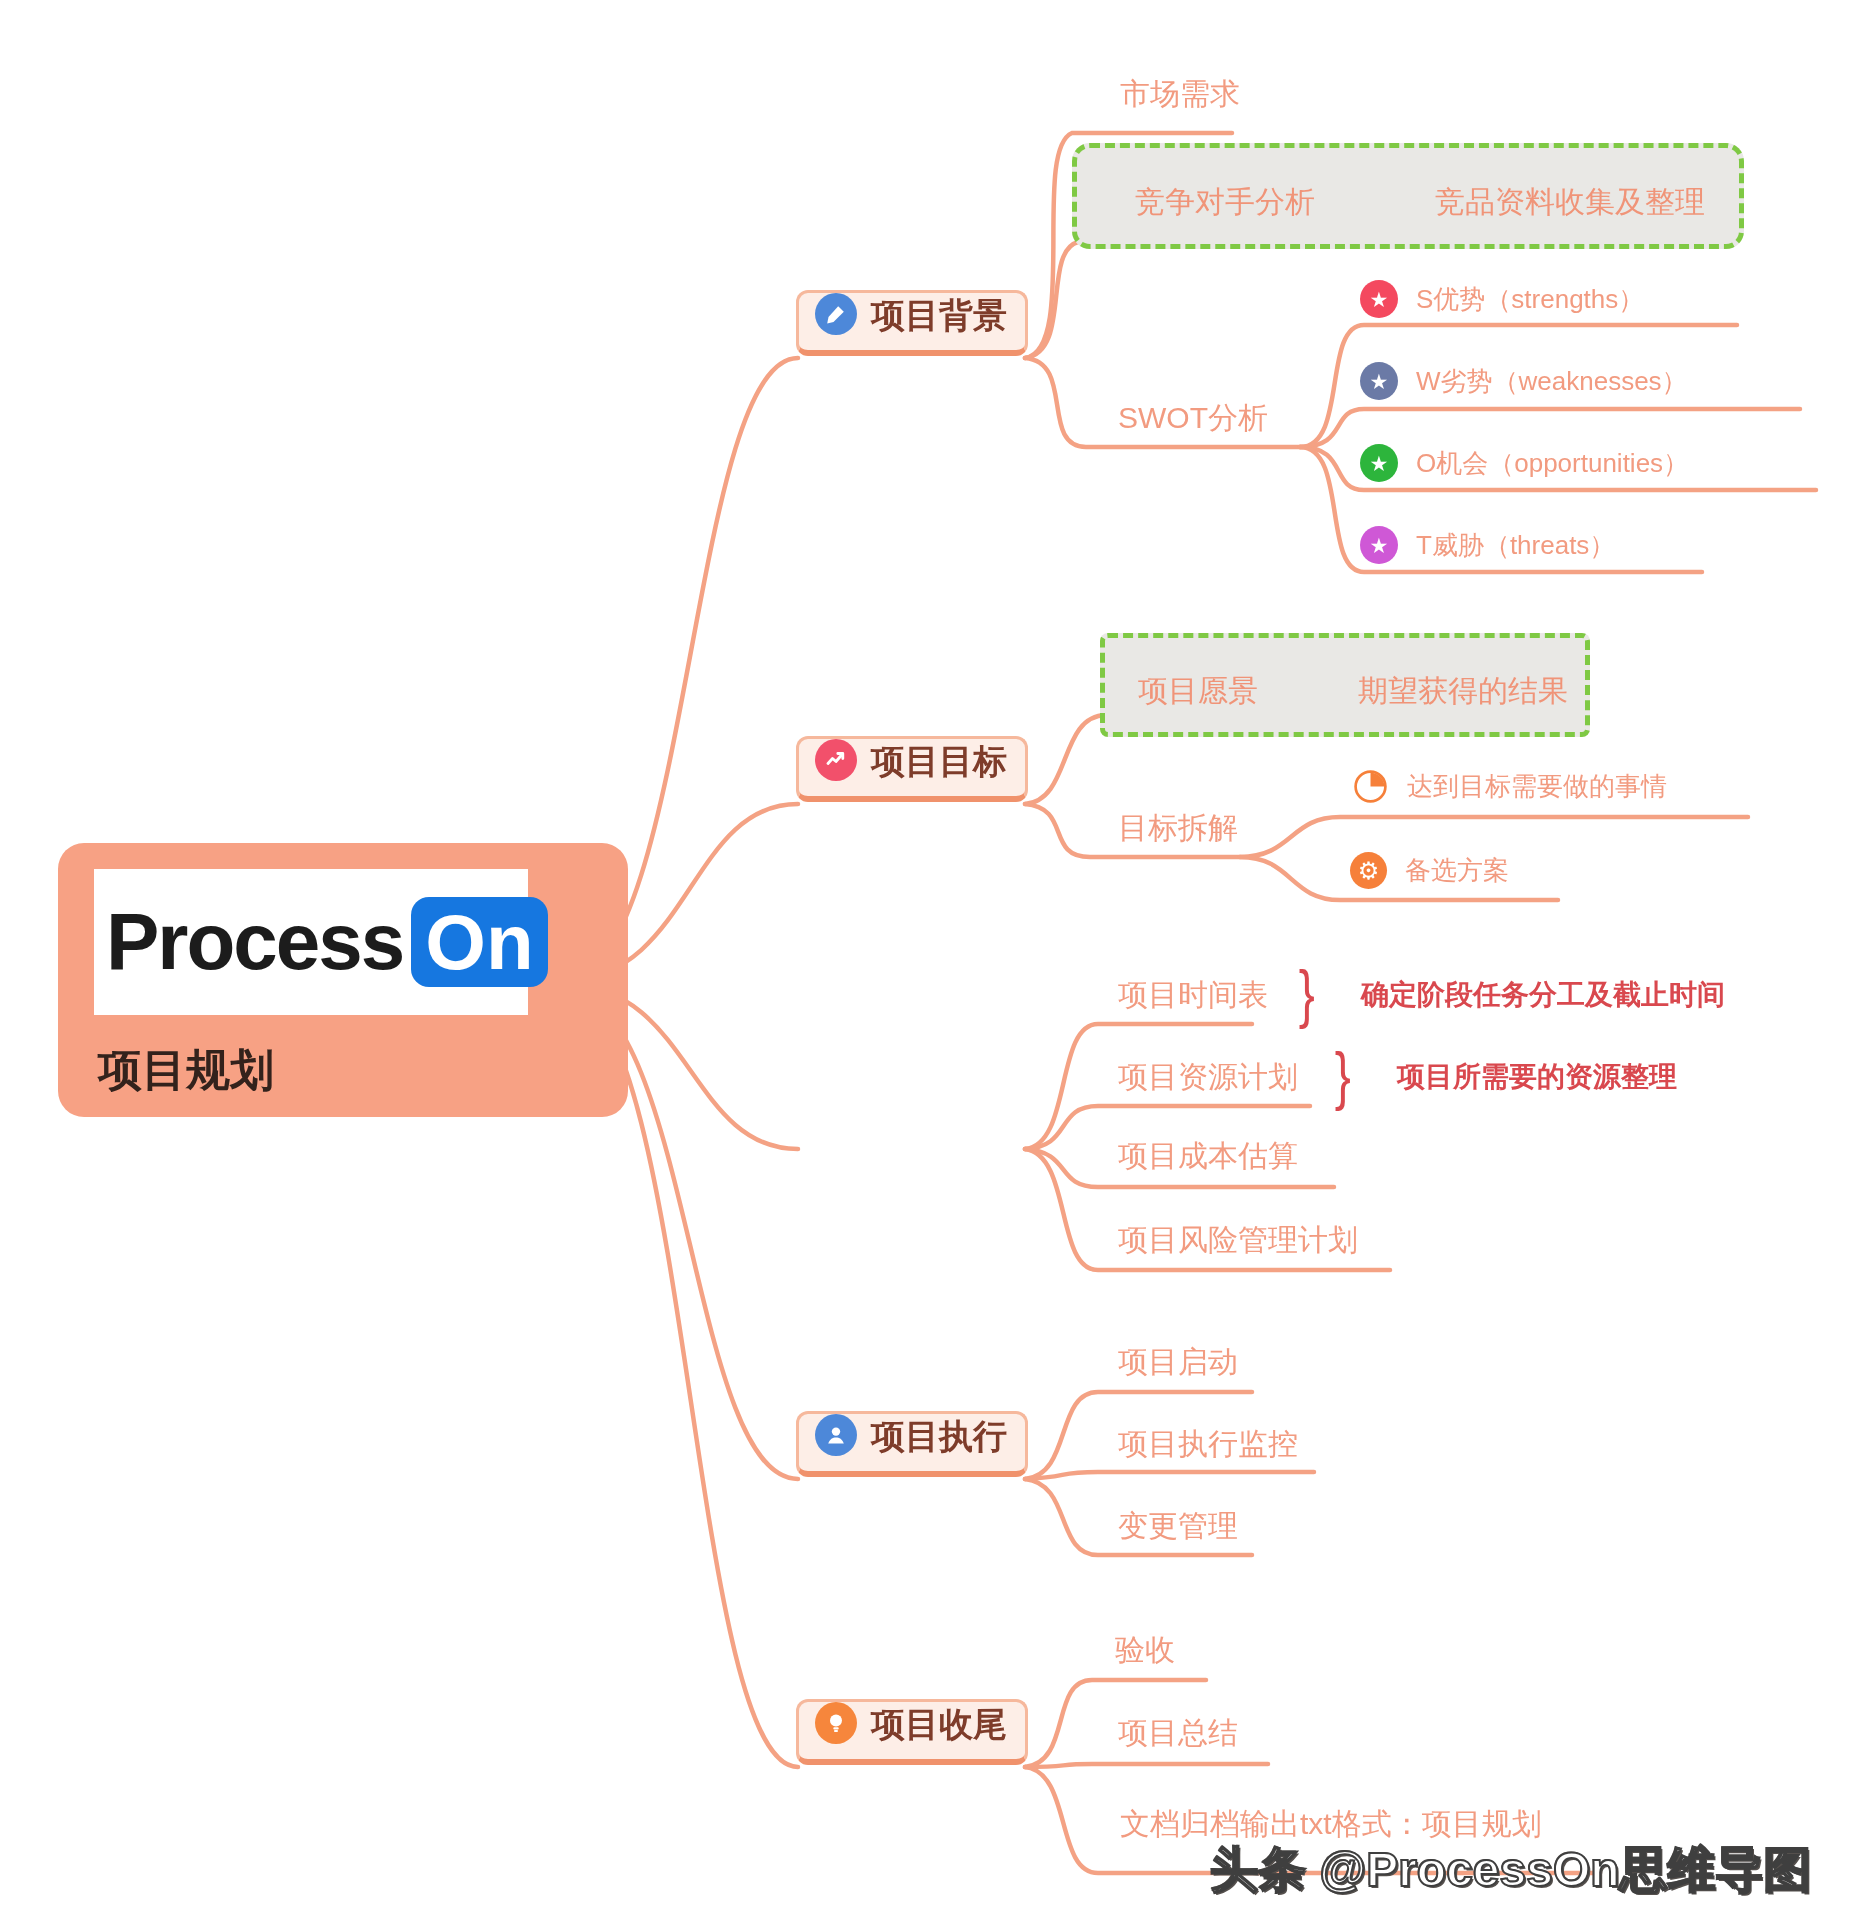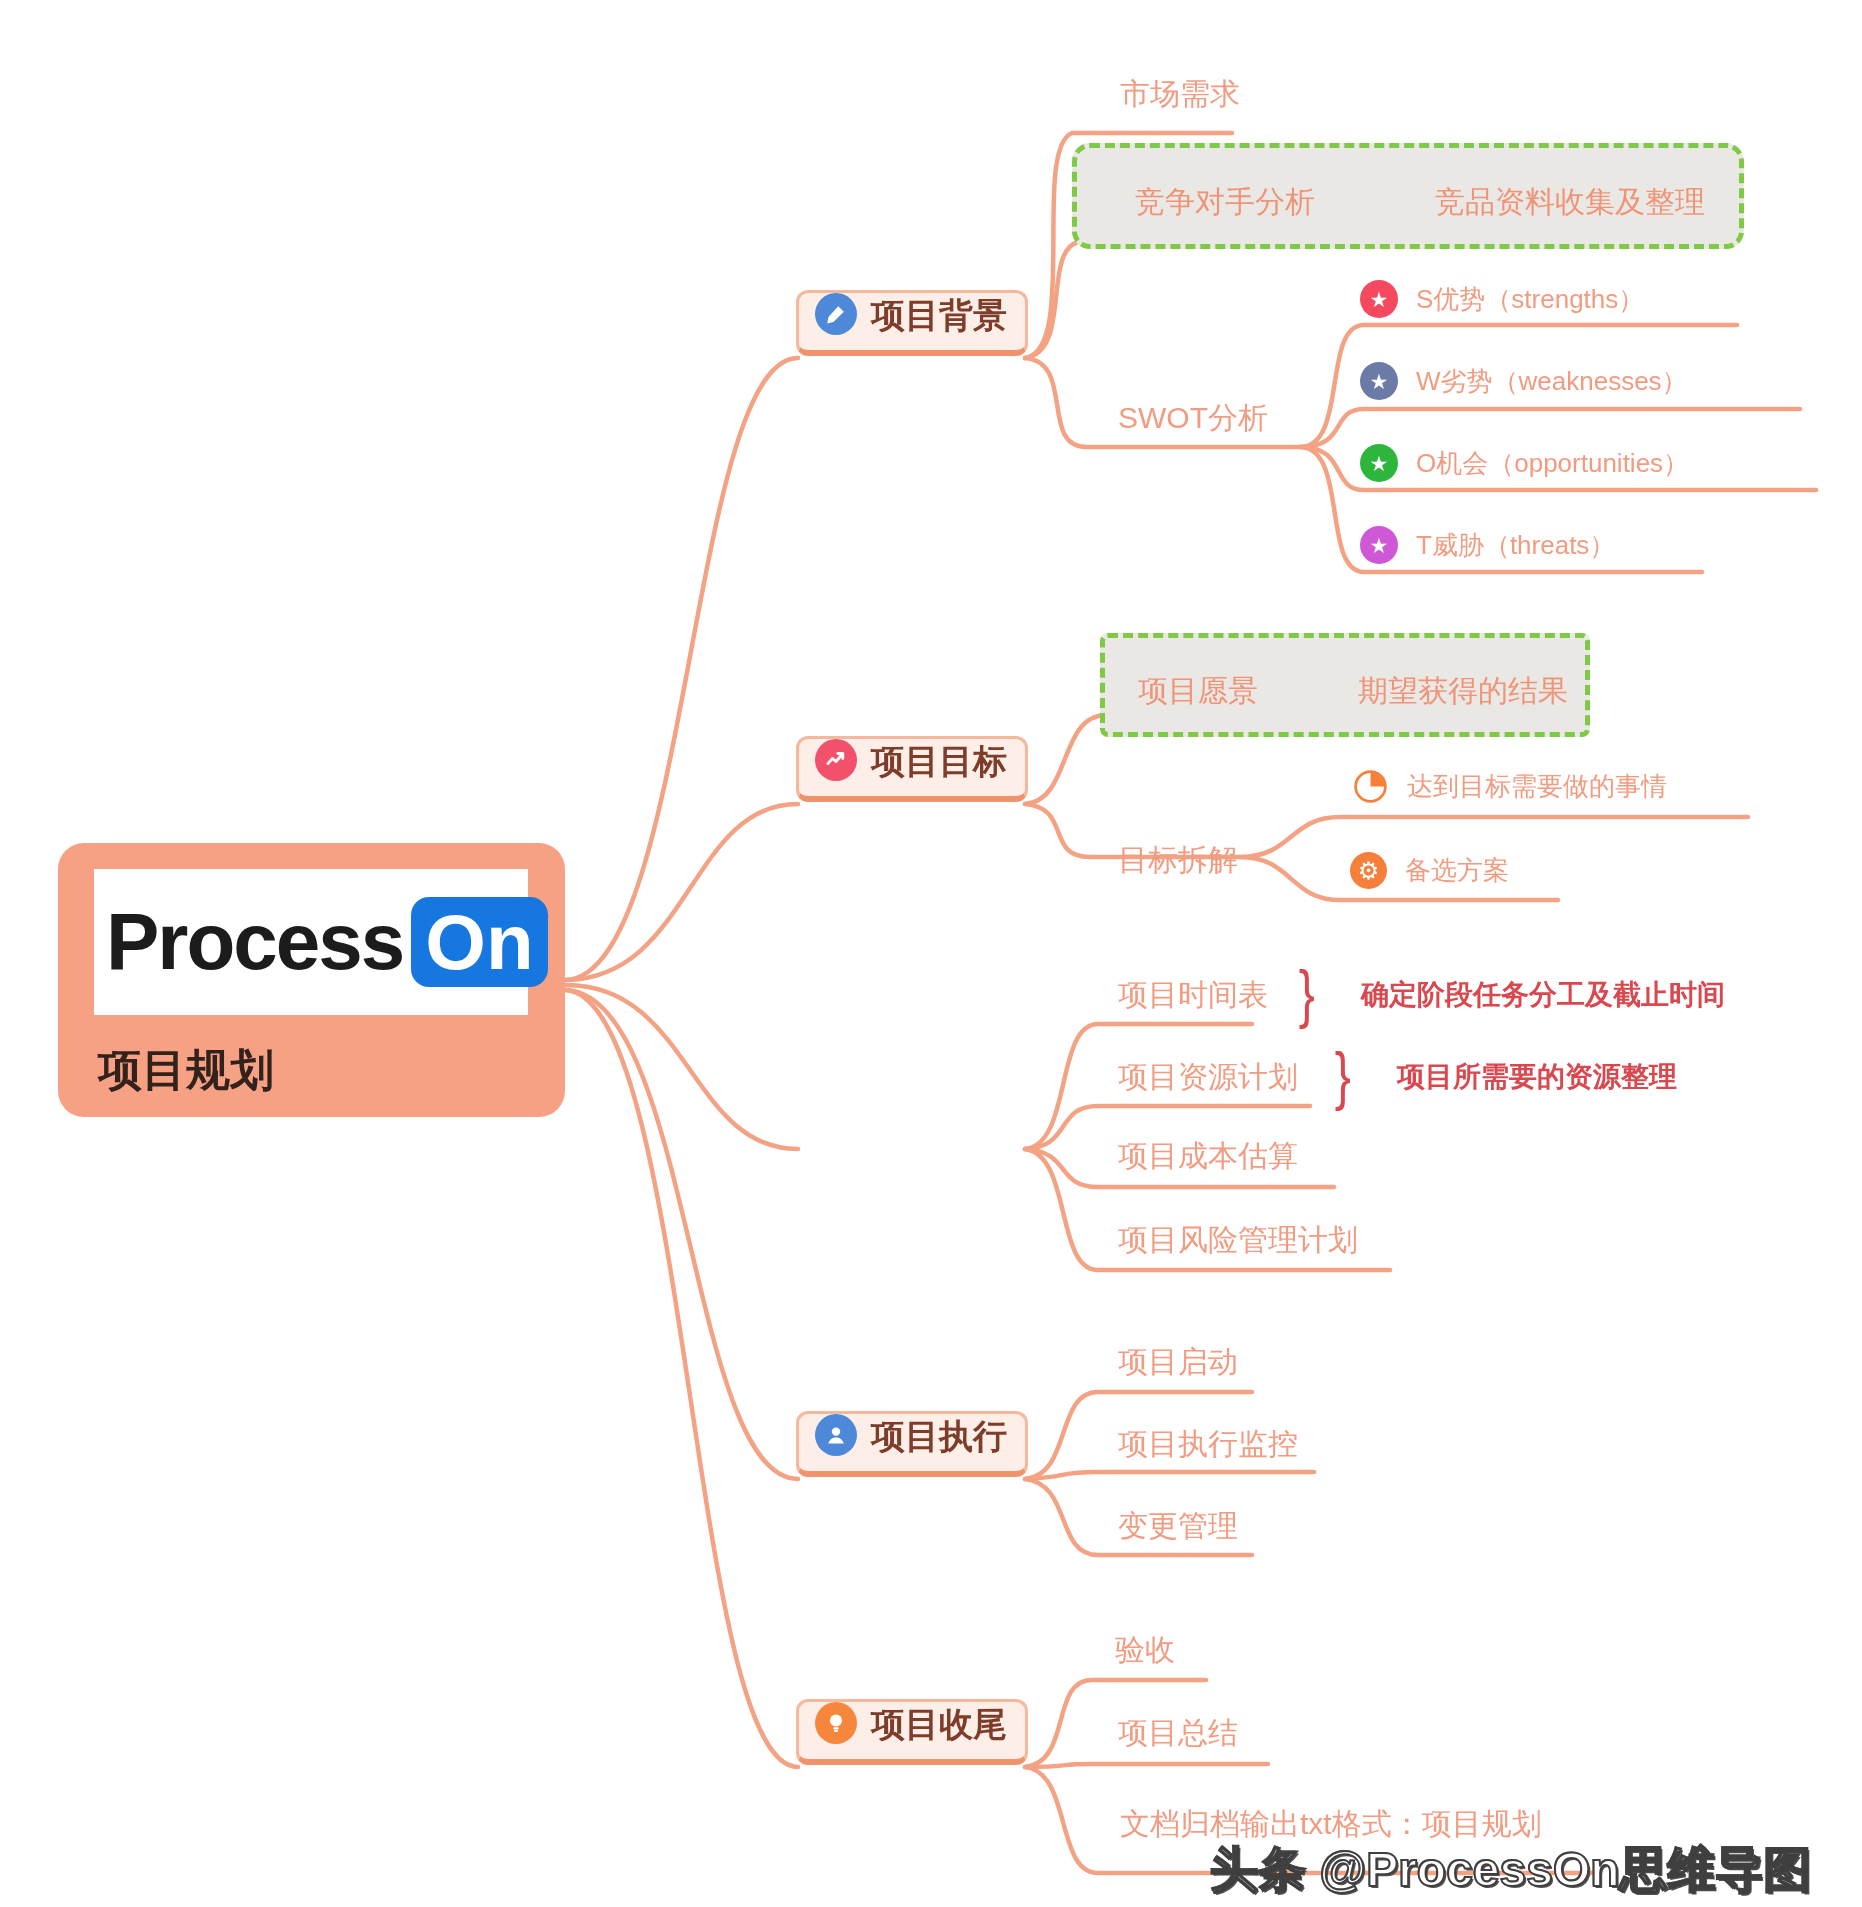--- a/index.html
+++ b/index.html
@@ -2,21 +2,21 @@
 <html><head>
 <meta charset="utf-8">
 <style>
   html,body{margin:0;padding:0;background:#ffffff;}
   .canvas{position:relative;width:1862px;height:1907px;background:#ffffff;overflow:hidden;
           font-family:"Liberation Sans","DejaVu Sans",sans-serif;}
   svg.connectors{position:absolute;left:0;top:0;z-index:0;}
   .node,.leaf,.row,.group,.brace,.callout,.watermark{position:absolute;z-index:2;}
 
   
-  .root{left:58px;top:843px;width:507px;height:274px;background:#f7a184;border-radius:26px;}
+  .root{left:58px;top:843px;width:570px;height:274px;background:#f7a184;border-radius:26px;}
   .logo{position:absolute;left:36px;top:26px;width:434px;height:146px;background:#ffffff;
         display:flex;align-items:center;justify-content:flex-start;padding-left:12px;box-sizing:border-box;}
   .logo-word{font-size:80px;font-weight:bold;color:#1c1c1c;letter-spacing:-2px;}
   .logo-badge{margin-left:8px;background:#1677e0;color:#ffffff;font-size:78px;font-weight:bold;
               border-radius:18px;padding:6px 14px;line-height:1;}
   .root-title{position:absolute;left:40px;top:198px;font-size:44px;font-weight:bold;color:#33221c;}
 
   
   .topic{width:232px;height:66px;background:#fdeee7;border:3px solid #f6b89c;border-bottom:6px solid #f0926c;
          border-radius:12px;display:flex;align-items:flex-start;gap:14px;padding-left:16px;box-sizing:border-box;}
@@ -136,21 +136,21 @@
   <div class="node topic" style="left:796px;top:736px;">
     <span class="badge" style="background:#f2506b;">
       <svg width="24" height="24" viewBox="0 0 24 24">
           <path d="M4 15.5l4.5-5 3.5 3 6.5-7.5" stroke="#ffffff" stroke-width="2.8" fill="none" stroke-linecap="round" stroke-linejoin="round"></path>
           <path d="M13.8 5.5h5v5" stroke="#ffffff" stroke-width="2.8" fill="none" stroke-linecap="round" stroke-linejoin="round"></path>
         </svg>
     </span>
     <span class="topic-label">项目目标</span>
   </div>
 
-  <div class="leaf" style="left:1118px;top:810px;margin-top:32px;">目标拆解</div>
+  <div class="leaf" style="left:1118px;top:810px;">目标拆解</div>
 
   <div class="row" style="left:1352px;top:768px;">
     <span class="mini">
       <svg width="37" height="37" viewBox="0 0 36 36">
           <circle cx="18" cy="18" r="14.5" fill="none" stroke="#f6803a" stroke-width="2.6"></circle>
           <path d="M18 18 V4.5 A13.5 13.5 0 0 1 31.5 18 Z" fill="#f6803a"></path>
         </svg>
     </span>
     <span class="row-label">达到目标需要做的事情</span>
   </div>

